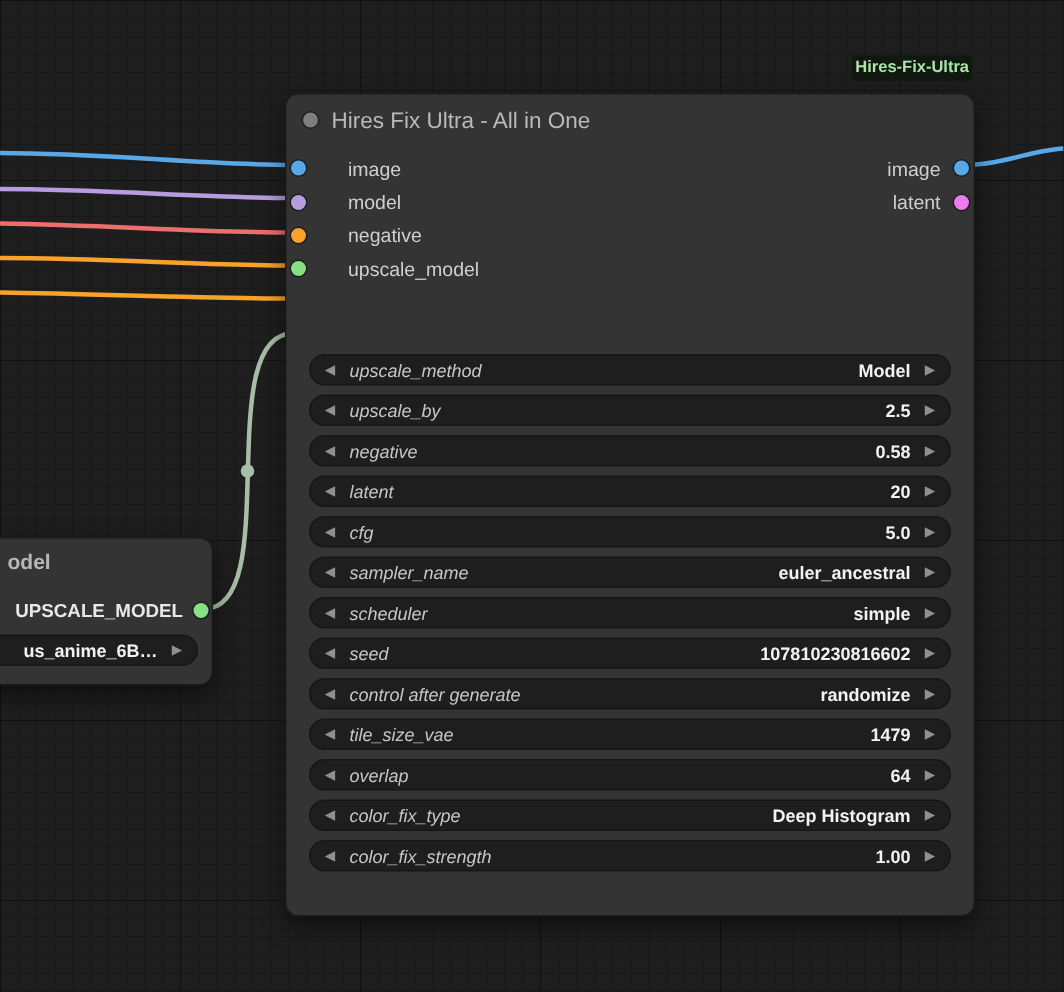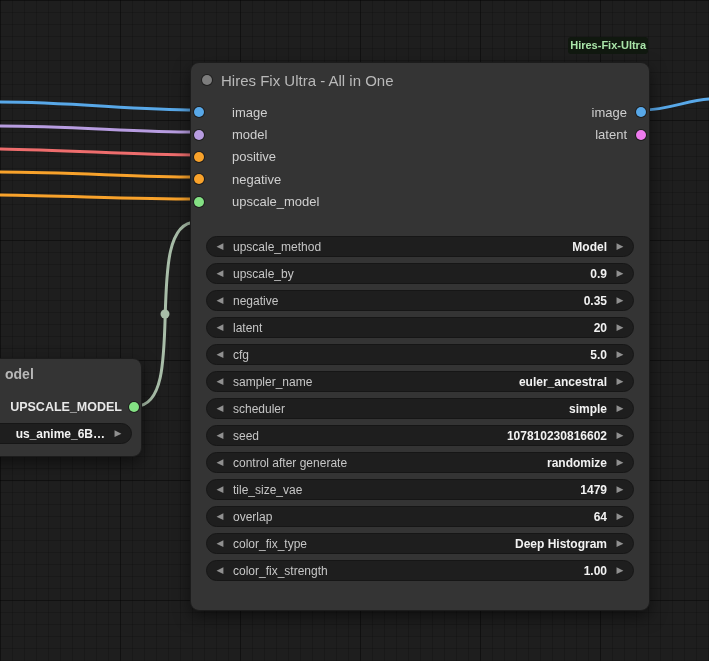--- a/index.html
+++ b/index.html
@@ -38,21 +38,21 @@
   .port { width:10px; height:10px; border-radius:50%; box-shadow:0 0 0 1px rgba(0,0,0,.45); flex:none; }
   .slot-label { color:#cfcfcf; font-size:13px; white-space:nowrap;padding-left:19px; }
 
   .widgets { position:absolute; top:173px; left:15px; right:15px; display:flex; flex-direction:column; gap:6px; }
   .widget {
     display:flex; align-items:center; height:21px;
     background:#1e1e1e; border:1px solid #161616; border-radius:11px;
     padding:0 8px; font-size:12px; box-sizing:border-box;
   }
   .arrow { color:#909090; font-size:9px; width:10px; text-align:center; flex:none; line-height:21px; }
-  .wlabel { margin-left:8px; color:#c6c6c6; white-space:nowrap; }
+  .wlabel { margin-left:8px; color:#c6c6c6; white-space:nowrap;font-style:italic; }
   .wvalue { margin-left:auto; margin-right:8px; color:#f2f2f2; font-weight:600; white-space:nowrap; }
 
   .pnode { left:-208px; top:358px; width:348px; height:97px; }
   .pnode-title { position:absolute; top:7px; left:212px; font-size:14px; color:#b8b8b8; white-space:nowrap;font-weight:bold; }
   .pnode-out { position:absolute; top:38px; right:2px; height:20px; display:flex; align-items:center; gap:7px; }
   .pnode-out .slot-label { color:#e8e8e8; font-weight:600; font-size:12.5px; }
   .pnode-widget { position:absolute; top:64px; left:14px; right:9px; }
 
   .badge {
     position:absolute; z-index:3; top:37px; right:61px;
@@ -98,24 +98,20 @@
     <span class="port" style="background: rgb(88, 168, 232);"></span>
     <span class="slot-label">image</span>
   </div>
 
   <div class="slot in">
     <span class="port" style="background: rgb(183, 156, 224);"></span>
     <span class="slot-label">model</span>
   </div>
 
 
-  <div class="slot in">
-    <span class="port" style="background: rgb(248, 162, 43);"></span>
-    <span class="slot-label">positive</span>
-  </div>
 
   <div class="slot in">
     <span class="port" style="background: rgb(248, 162, 43);"></span>
     <span class="slot-label">negative</span>
   </div>
 
   <div class="slot in">
     <span class="port" style="background: rgb(132, 225, 132);"></span>
     <span class="slot-label">upscale_model</span>
   </div>
@@ -135,28 +131,28 @@
   <div class="widget">
     <span class="arrow">◀</span>
     <span class="wlabel">upscale_method</span>
     <span class="wvalue">Model</span>
     <span class="arrow">▶</span>
   </div>
 
   <div class="widget">
     <span class="arrow">◀</span>
     <span class="wlabel">upscale_by</span>
-    <span class="wvalue">0.9</span>
+    <span class="wvalue">2.5</span>
     <span class="arrow">▶</span>
   </div>
 
   <div class="widget">
     <span class="arrow">◀</span>
     <span class="wlabel">negative</span>
-    <span class="wvalue">0.35</span>
+    <span class="wvalue">0.58</span>
     <span class="arrow">▶</span>
   </div>
 
   <div class="widget">
     <span class="arrow">◀</span>
     <span class="wlabel">latent</span>
     <span class="wvalue">20</span>
     <span class="arrow">▶</span>
   </div>
 

